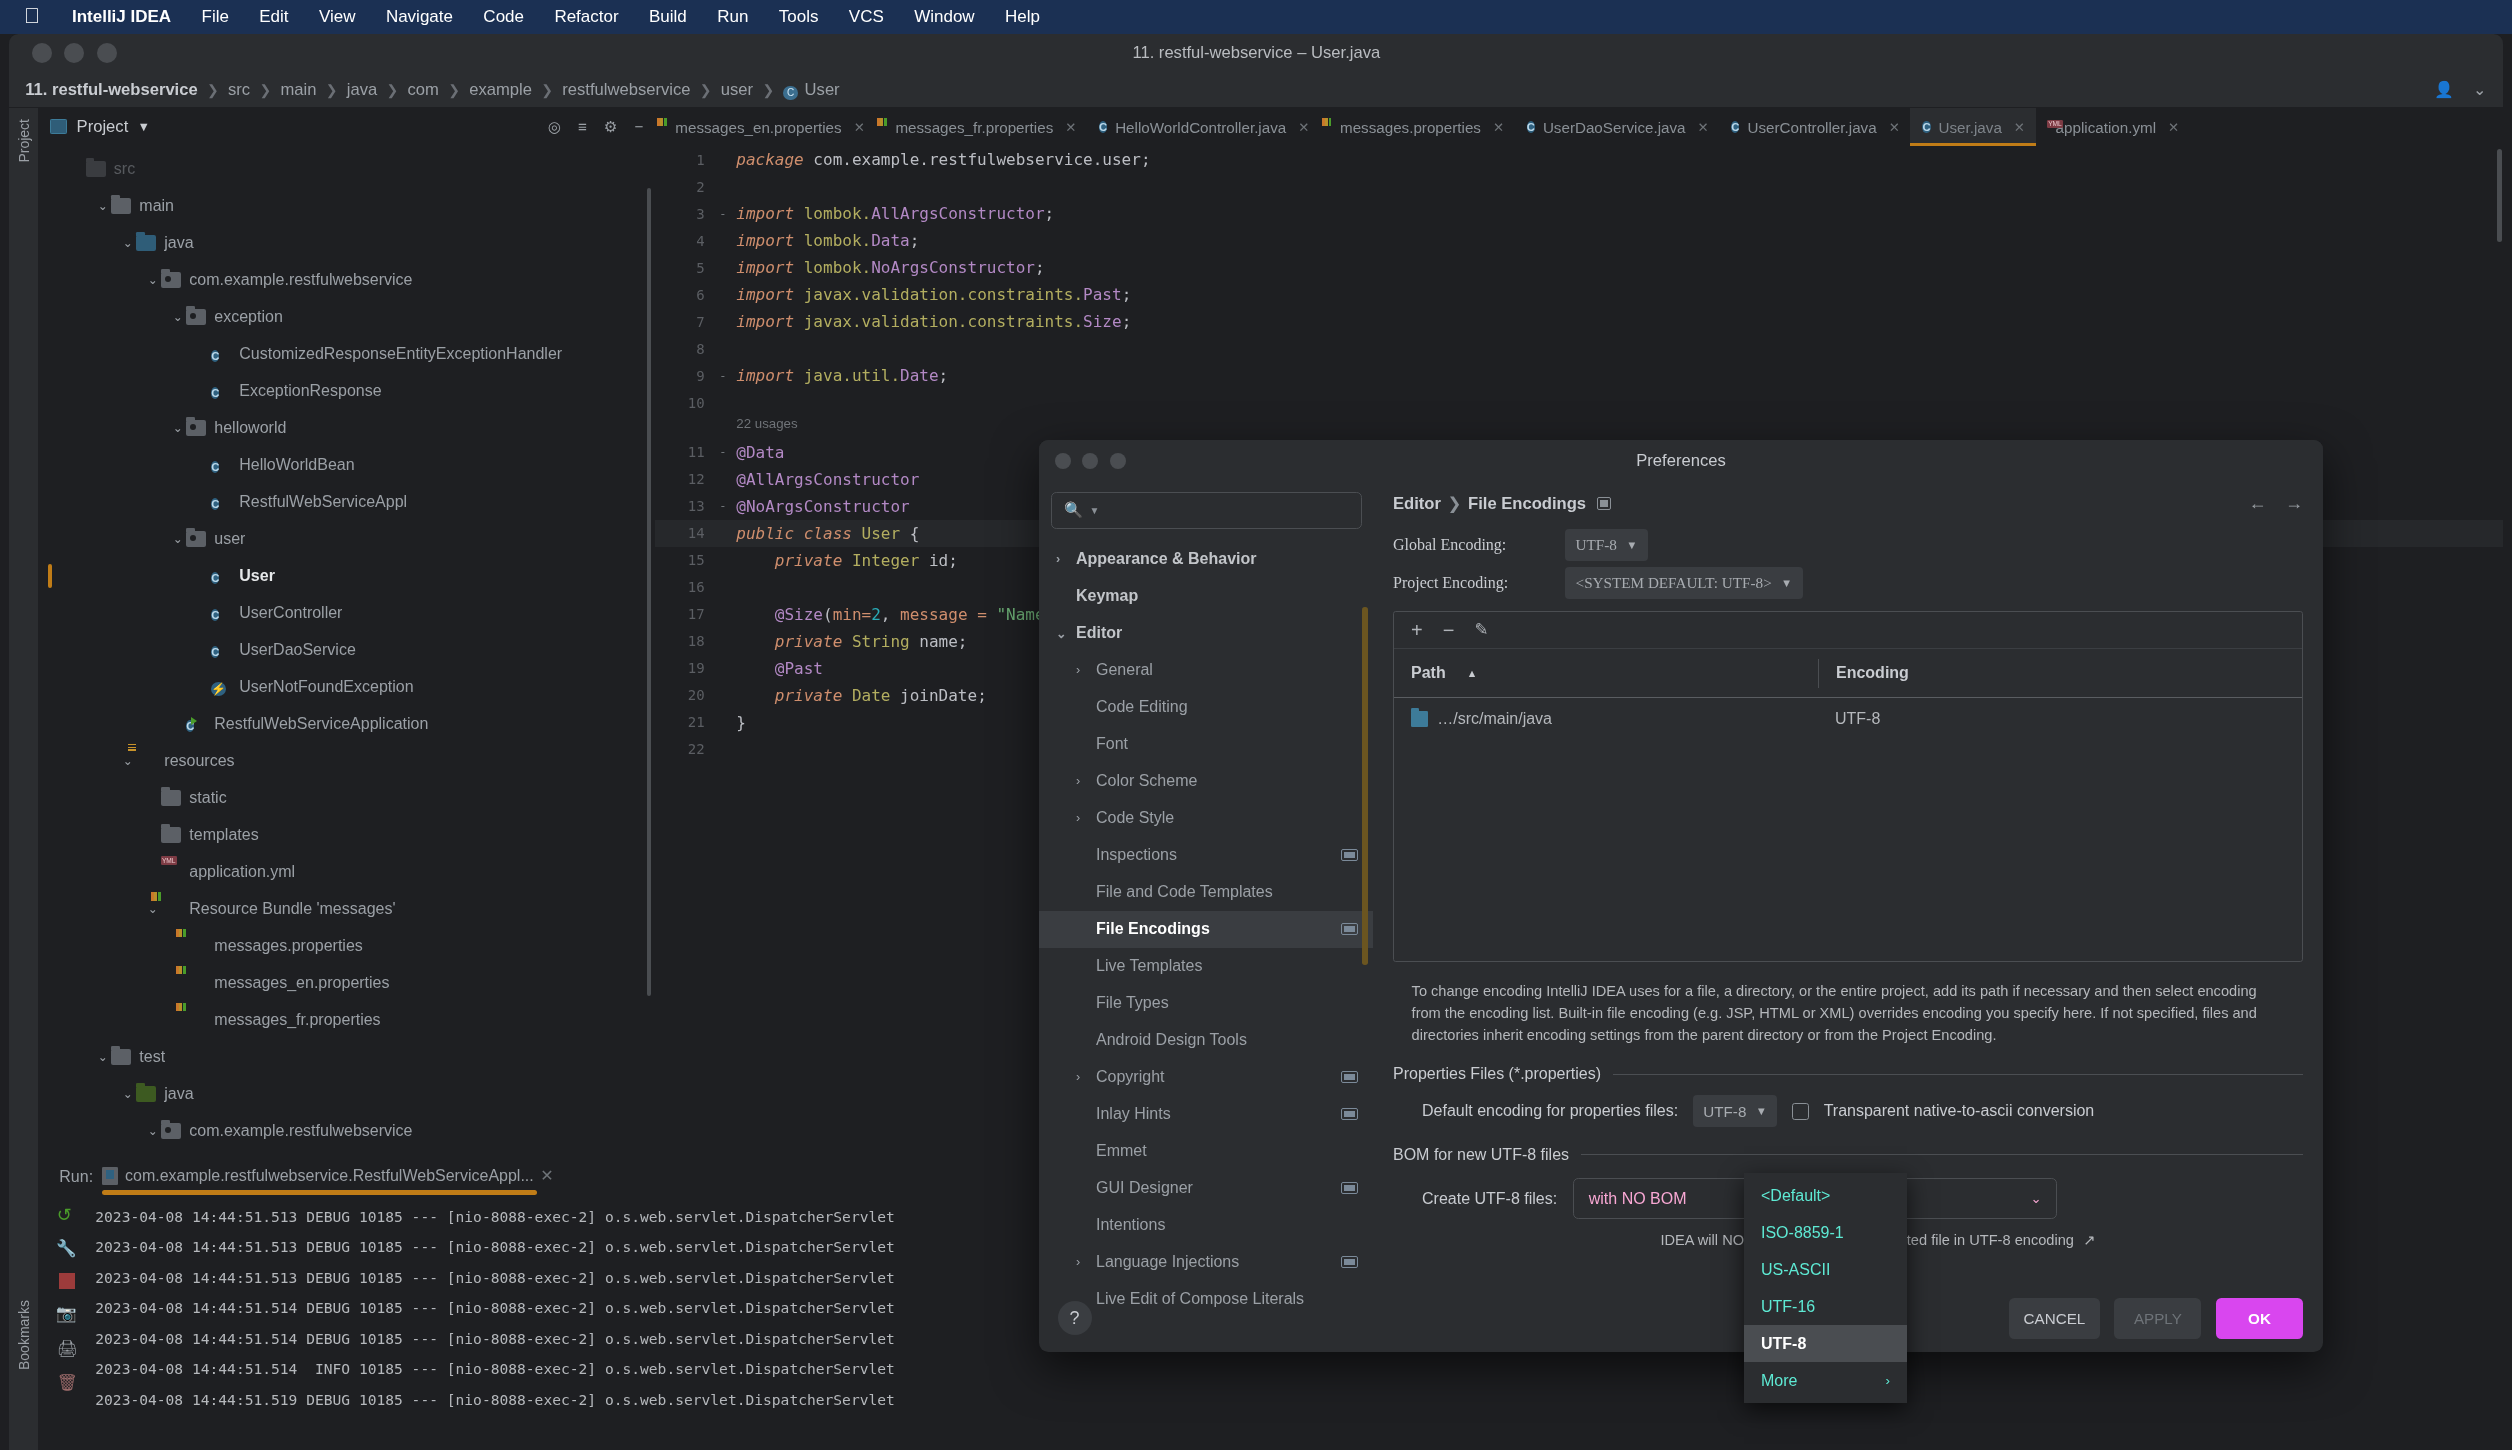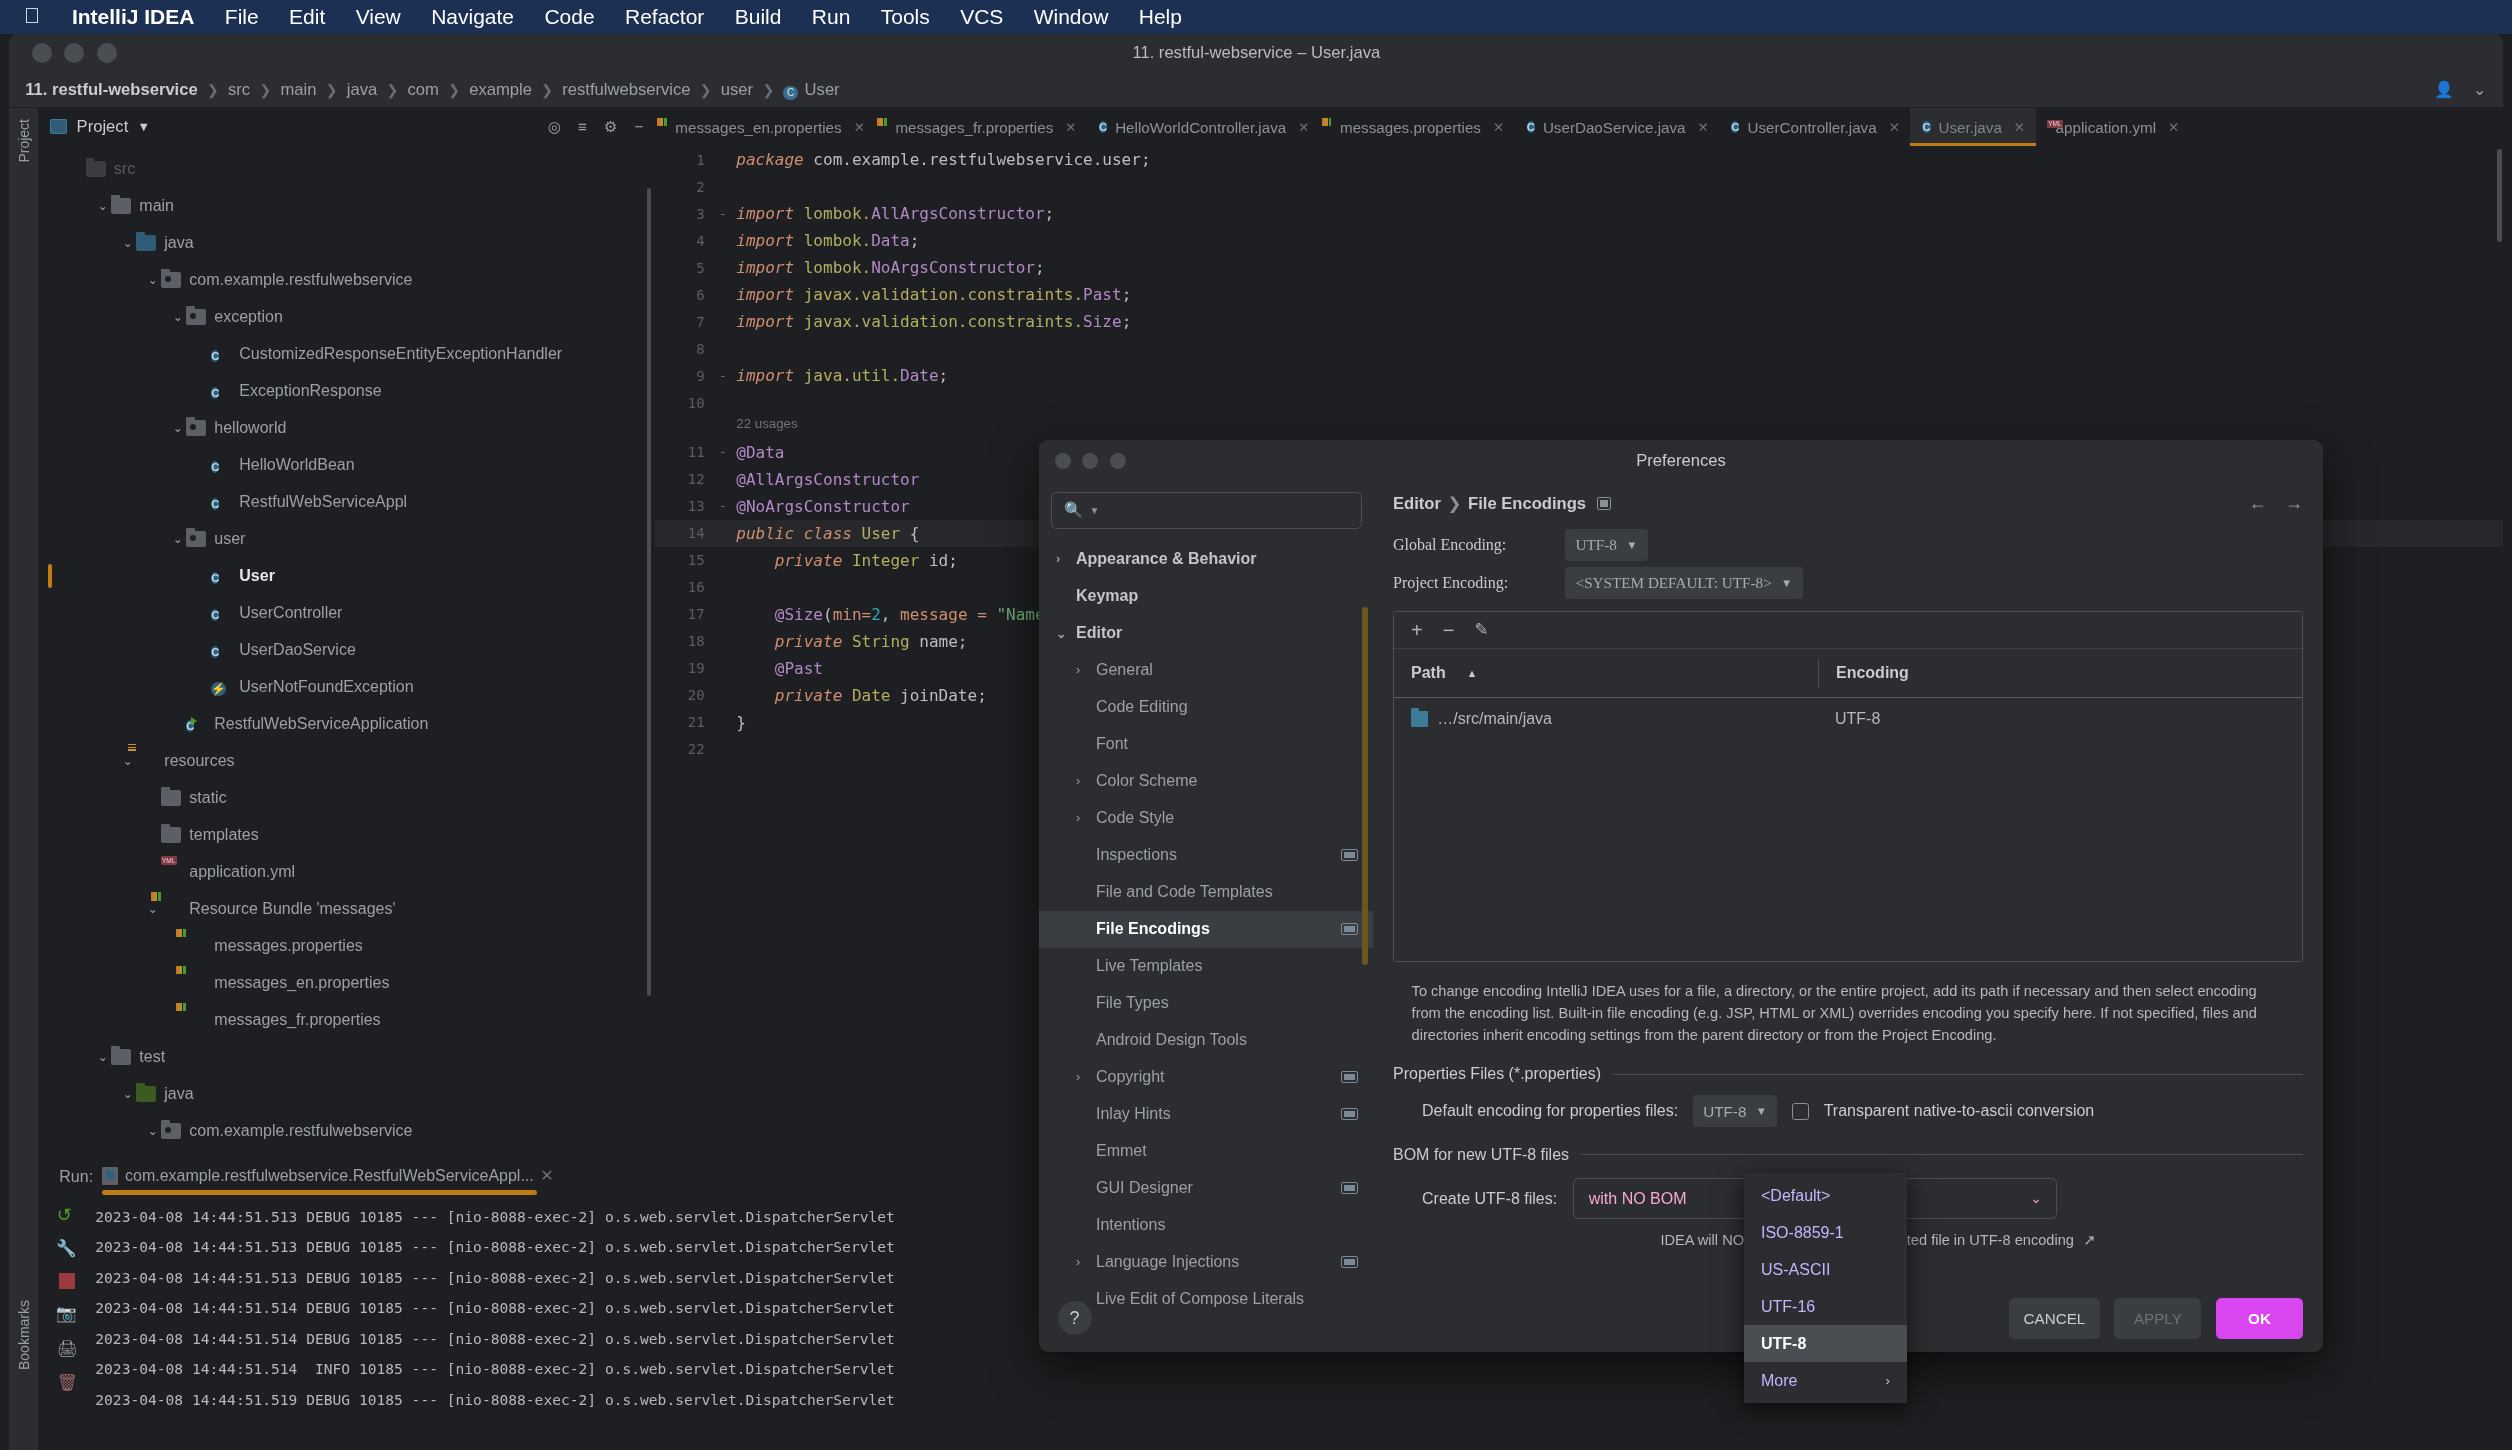--- a/index.html
+++ b/index.html
@@ -12,21 +12,21 @@
   #root { position: relative; width: 2512px; height: 1451px; }
 
   
   .macbar {
     position: absolute; top: 0; left: 0; width: 2512px; height: 34px;
     background: linear-gradient(180deg,#1b3053 0%, #1b3053 100%);
     display: flex; align-items: center; color: #fff;
     font-size: 17px; gap: 0;
   }
   .macbar .apple { font-size: 21px; padding: 0 17px 0 24px; line-height: 1; position: relative; top:-1.3px;}
-  .macbar .mi { padding: 0 15.2px; font-size: 21px; white-space: nowrap; }
+  .macbar .mi { padding: 0 15.2px; font-size: 17px; white-space: nowrap; }
   .macbar .mi.bold { font-weight: bold; }
 
   
   .window {
     position: absolute; top: 34px; left: 9.3px; width: 2494px; height: 1416px;
     background: #1e1f22; border-radius: 9.3px 9.3px 0 0; overflow: hidden;
   }
   .titlebar {
     position: relative; height: 38px; background: #2b2d30;
     display: flex; align-items: center;
@@ -236,21 +236,21 @@
   .btn{ min-width: 87px; height: 41px; border-radius: 5.3px; background:#3a3d41; color:#c9ccd1;
     display:flex;align-items:center;justify-content:center;font-size:15.2px; padding: 0 14.6px;}
   .btn.dim{ color:#6e7378; }
   .btn.primary{ background:#d946ef; color:#ffffff; font-weight:bold; }
 
   
   .dropdown{
     position:absolute; left: 1744px; top: 1173px; width: 163px; background:#2b2d30;
     box-shadow: 0 6.6px 22.5px rgba(0,0,0,.65); z-index: 50; padding: 4px 0;
   }
-  .ditem{ height: 37px; display:flex; align-items:center; padding: 0 17px; color:#c4b5fd; font-size:16px;}
+  .ditem{ height: 37px; display:flex; align-items:center; padding: 0 17px; color:#5eead4; font-size:16px;}
   .ditem.sel{ background:#4a4d51; color:#ffffff; font-weight:bold;}
   .ditem .chev{ margin-left:auto; font-size:13.3px;}
 </style>
 </head>
 <body>
 
 <div id="root">
 
   <div class="macbar">
     <span class="apple"></span>

